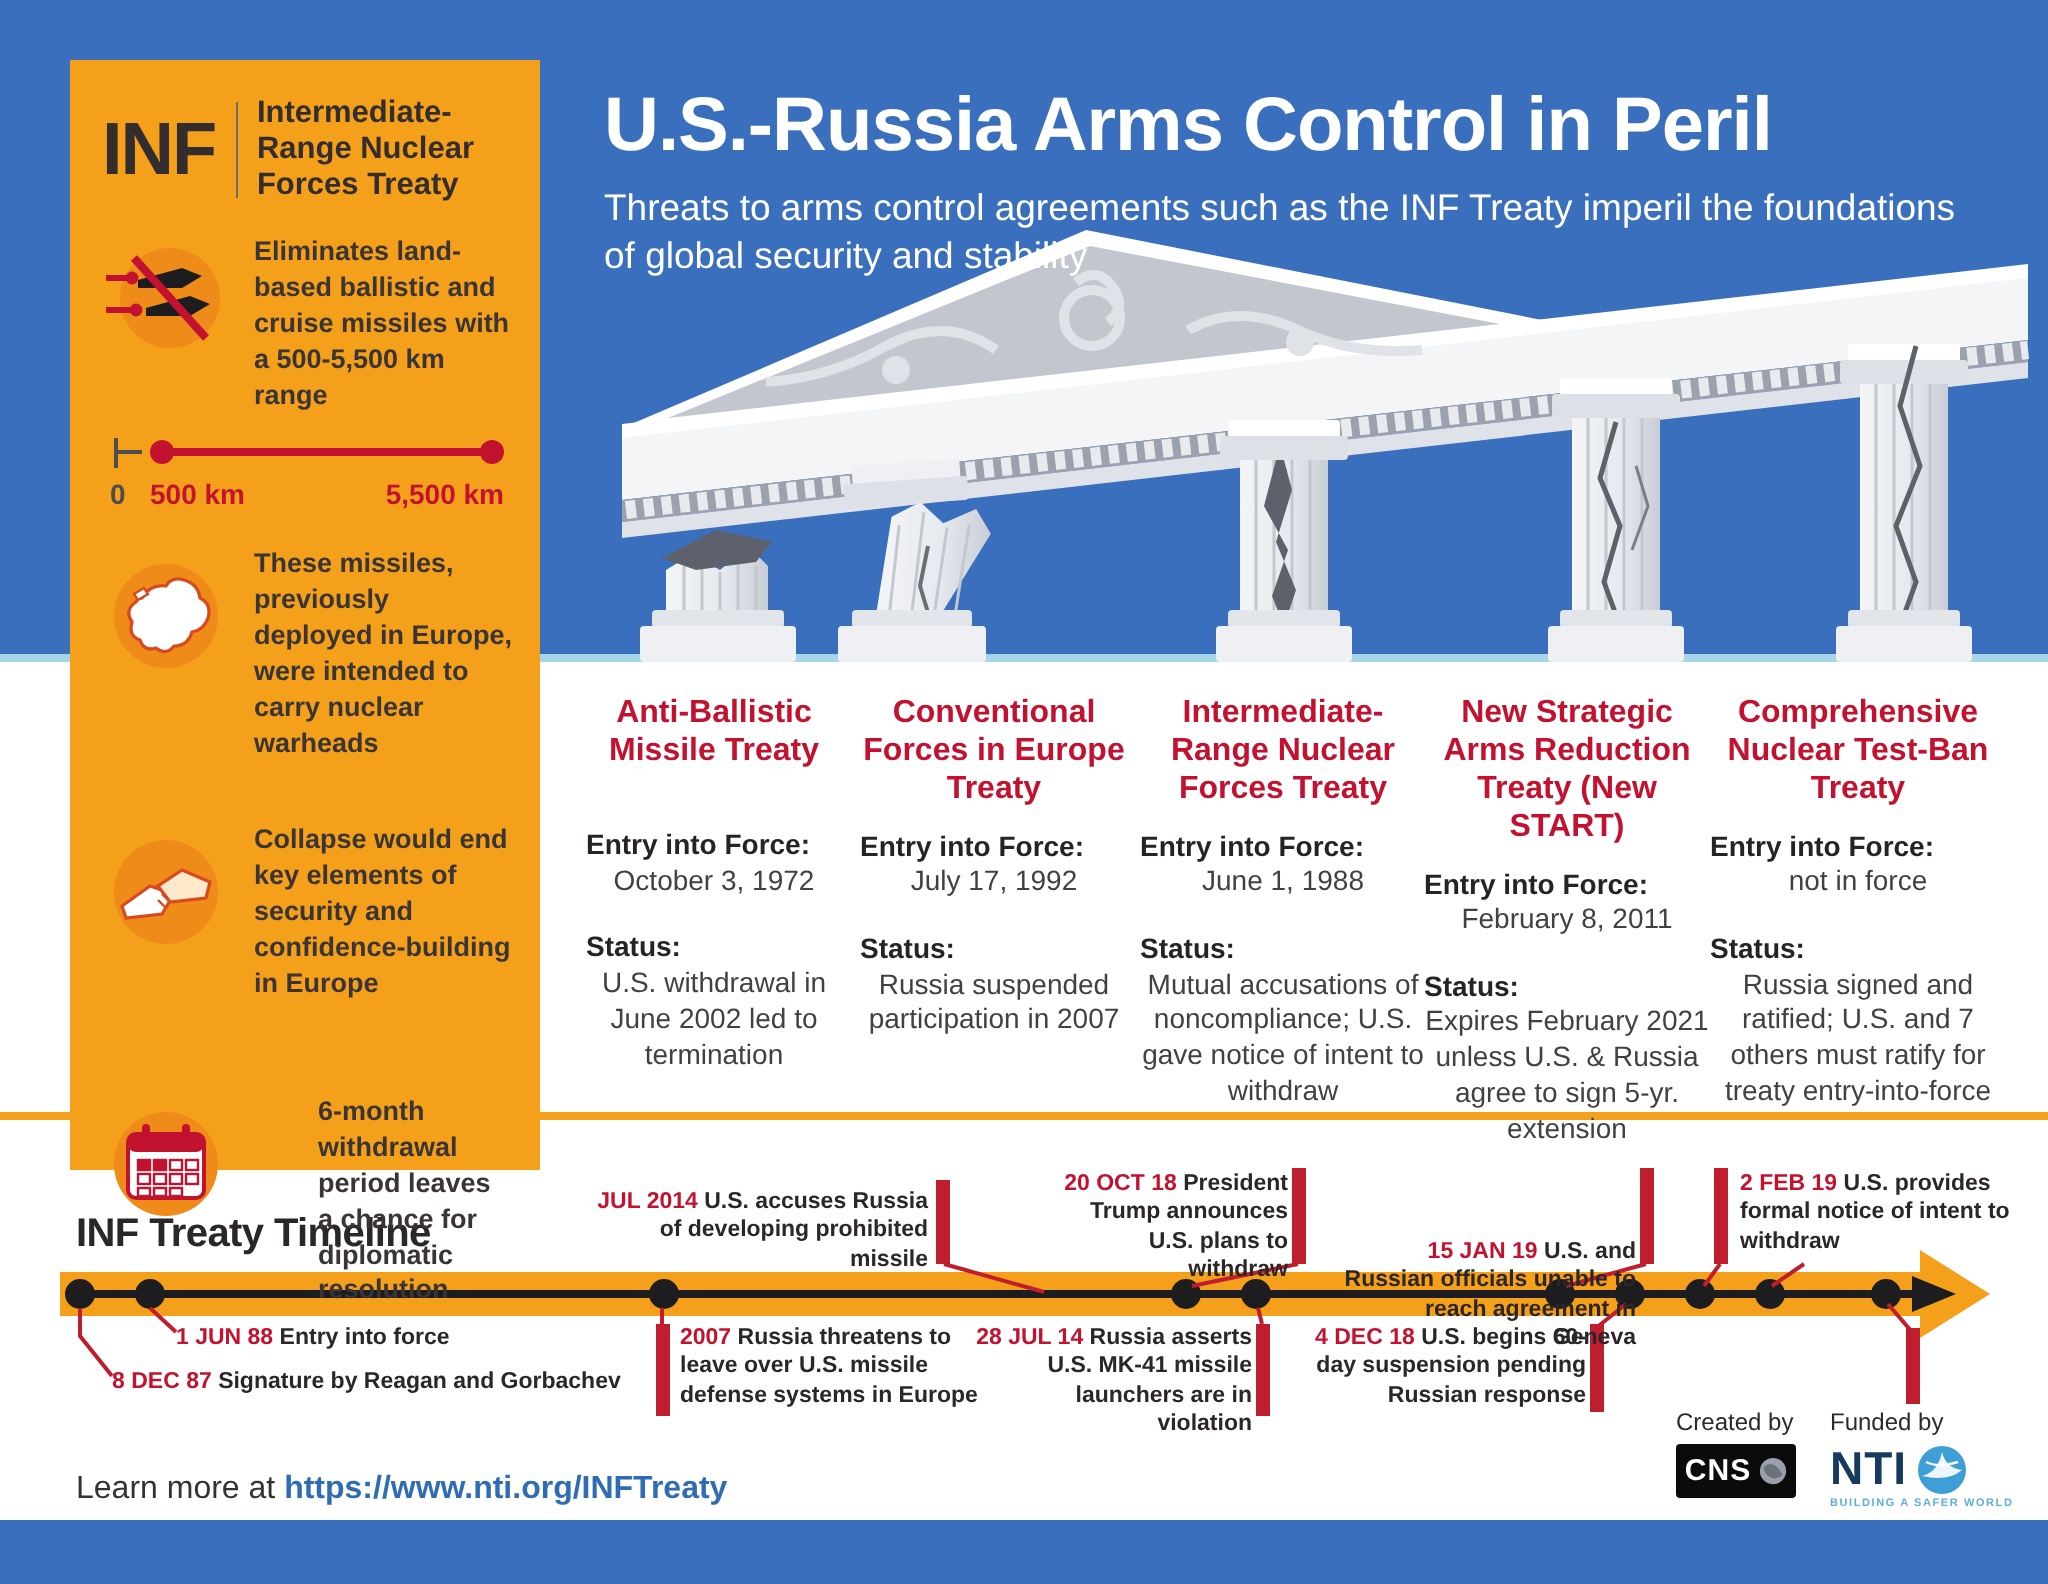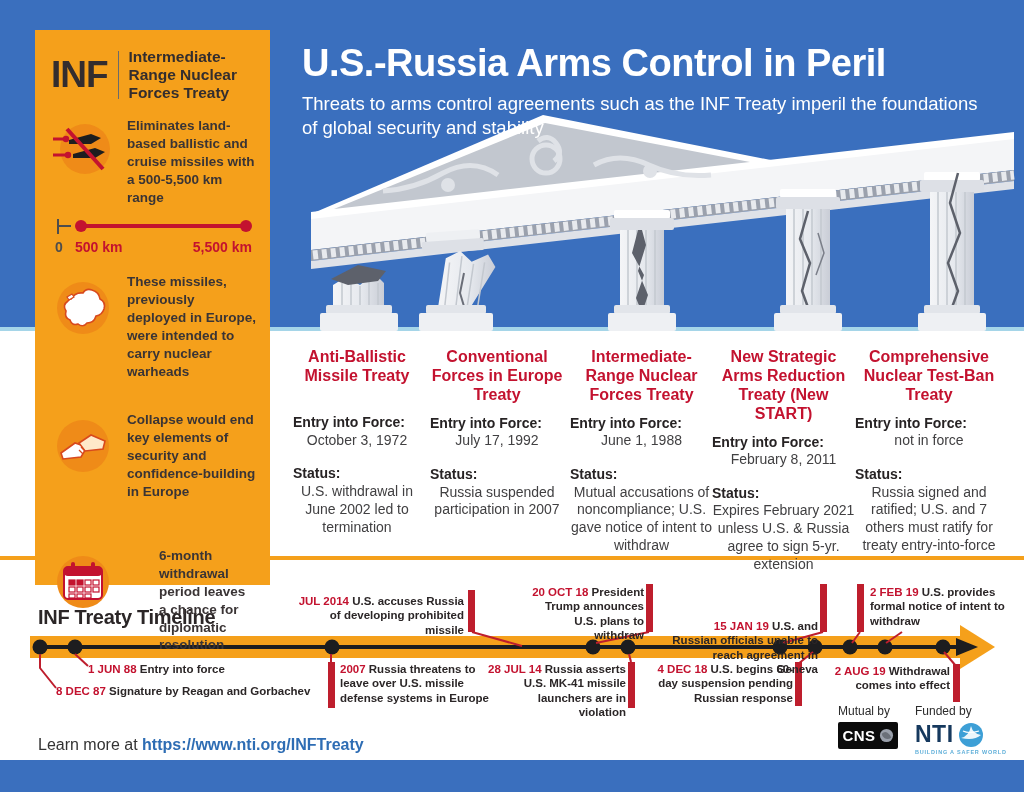--- a/index.html
+++ b/index.html
@@ -421,31 +421,27 @@
     <span>U.S. begins 60-day suspension pending Russian response</span>
   </div>
   <div class="tl-ev ev-15jan ta-r">
     <span class="ev-date">15 JAN 19</span>
     <span>U.S. and Russian officials unable to reach agreement in Geneva</span>
   </div>
   <div class="tl-ev ev-2feb">
     <span class="ev-date">2 FEB 19</span>
     <span>U.S. provides formal notice of intent to withdraw</span>
   </div>
-  <div class="tl-ev ev-2aug ta-r">
-    <span class="ev-date">2 AUG 19</span>
-    <span>Withdrawal comes into effect</span>
-  </div>
 
   <div class="abs learn">
     <span>Learn more at </span><a href="#">https://www.nti.org/INFTreaty</a>
   </div>
 
   <div class="abs created">
-    <div class="credit">Mutual by</div>
+    <div class="credit">Created by</div>
     <div class="cns-box">
       <span class="cns-word">CNS</span>
       <svg width="15" height="15" viewBox="0 0 16 16">
         <circle cx="8" cy="8" r="7" fill="#9aa0ab"></circle>
         <path d="M3 6 q3 -3 6 -1 q3 2 4 5 q-3 3 -7 1 q-3 -2 -3 -5z" fill="#6b7079"></path>
       </svg>
     </div>
   </div>
 
   <div class="abs funded">

